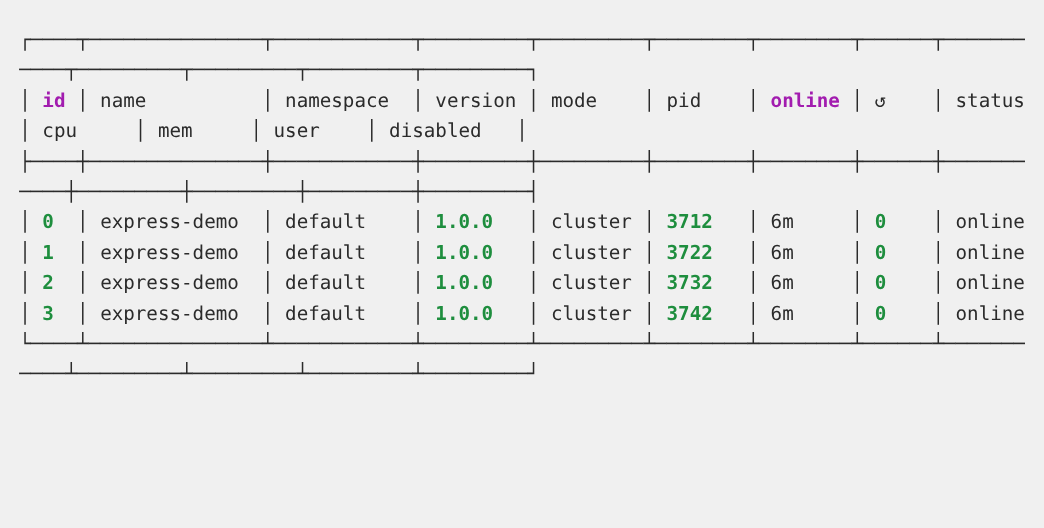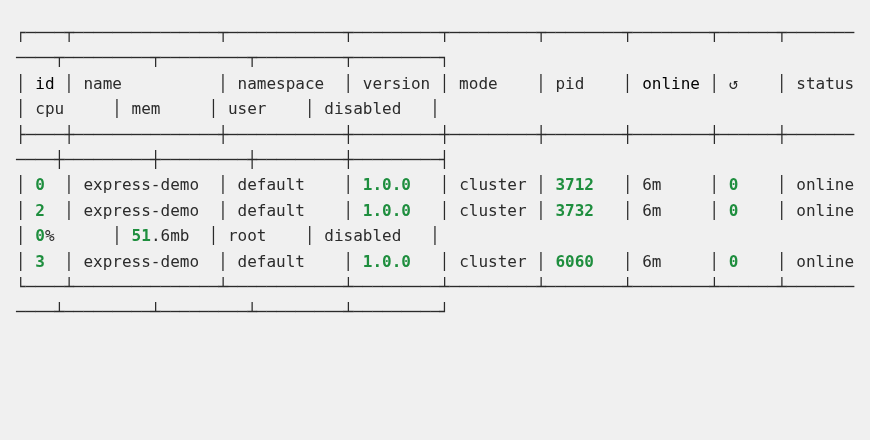--- a/index.html
+++ b/index.html
@@ -5,34 +5,34 @@
   html,body{margin:0;padding:0;background:#f0f0f0;}
   .term{
     position:relative;width:870px;height:440px;overflow:hidden;
     background:#f0f0f0;box-sizing:border-box;
     padding:20px 0 0 16px;
     font-family:"DejaVu Sans Mono","Liberation Mono",monospace;
     font-size:16px;line-height:25.4px;color:#2b2b2b;
   }
   .tl{white-space:pre;height:25.4px;}
   .g{color:#1e8e3e;font-weight:bold;}
-  .r{color:#000000;font-weight:normal;}
+  .r{color:#a21caf;font-weight:bold;}
   .u{display:inline-block;width:1ch;}
 </style>
 </head>
 <body>
 
 <div class="term">
   <div id="pm2-table">
       <div class="tl">┌────┬───────────────┬────────────┬─────────┬─────────┬────────┬────────┬──────┬───────</div>
       <div class="tl">────┬─────────┬─────────┬─────────┬─────────┐</div>
       <div class="tl">│ <span class="r">id</span> │ name          │ namespace  │ version │ mode    │ pid    │ <span class="r">online</span> │ <span class="u">↺</span>    │ status</div>
       <div class="tl">│ cpu     │ mem     │ user    │ disabled   │</div>
       <div class="tl">├────┼───────────────┼────────────┼─────────┼─────────┼────────┼────────┼──────┼───────</div>
       <div class="tl">────┼─────────┼─────────┼─────────┼─────────┤</div>
       <div class="tl">│ <span class="g">0</span>  │ express-demo  │ default    │ <span class="g">1.0.0</span>   │ cluster │ <span class="g">3712</span>   │ 6m     │ <span class="g">0</span>    │ online</div>
+      <div class="tl">│ <span class="g">1</span>  │ express-demo  │ default    │ <span class="g">1.0.0</span>   │ cluster │ <span class="g">3722</span>   │ 6m     │ <span class="g">0</span>    │ online</div>
       <div class="tl">│ <span class="g">2</span>  │ express-demo  │ default    │ <span class="g">1.0.0</span>   │ cluster │ <span class="g">3732</span>   │ 6m     │ <span class="g">0</span>    │ online</div>
-      <div class="tl">│ <span class="g">0</span>%      │ <span class="g">51</span>.6mb  │ root    │ disabled   │</div>
-      <div class="tl">│ <span class="g">3</span>  │ express-demo  │ default    │ <span class="g">1.0.0</span>   │ cluster │ <span class="g">6060</span>   │ 6m     │ <span class="g">0</span>    │ online</div>
+      <div class="tl">│ <span class="g">3</span>  │ express-demo  │ default    │ <span class="g">1.0.0</span>   │ cluster │ <span class="g">3742</span>   │ 6m     │ <span class="g">0</span>    │ online</div>
       <div class="tl">└────┴───────────────┴────────────┴─────────┴─────────┴────────┴────────┴──────┴───────</div>
       <div class="tl">────┴─────────┴─────────┴─────────┴─────────┘</div>
     </div>
 </div>
 
 </body></html>

